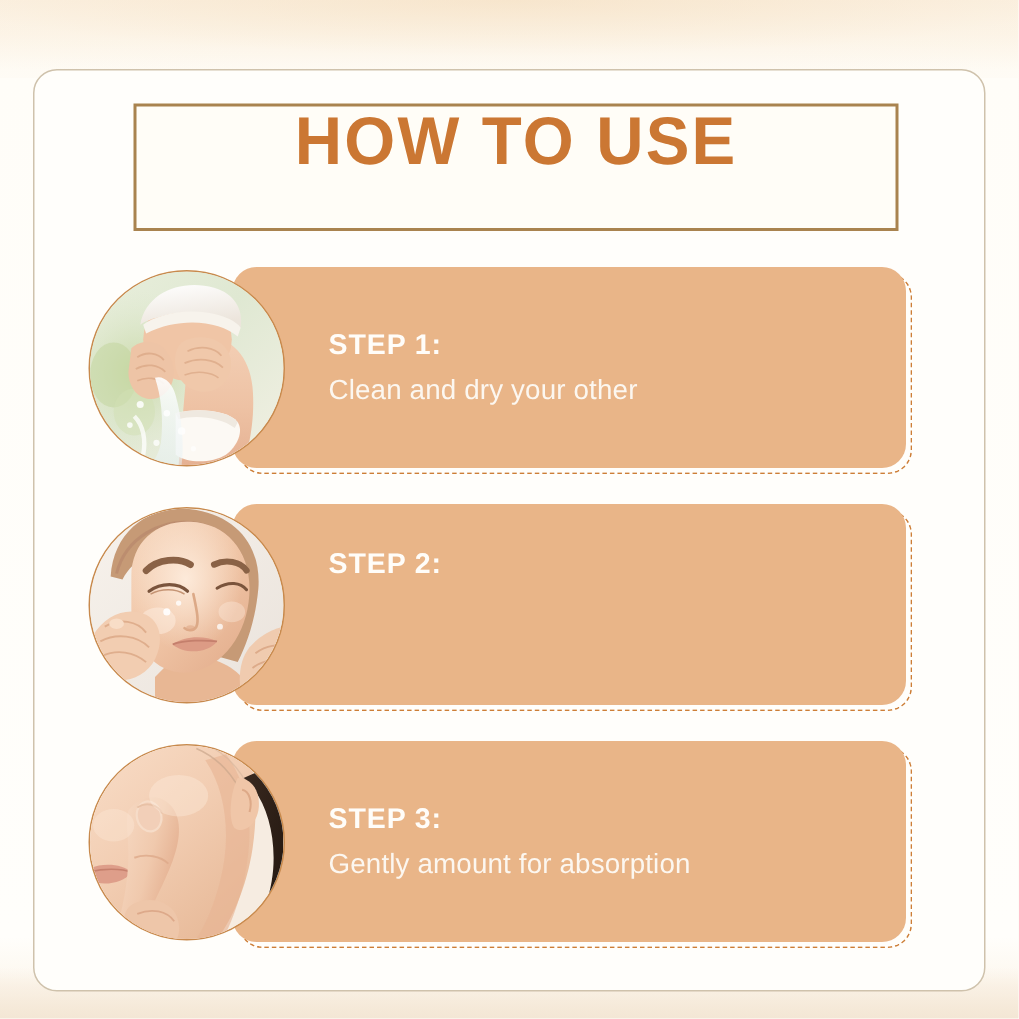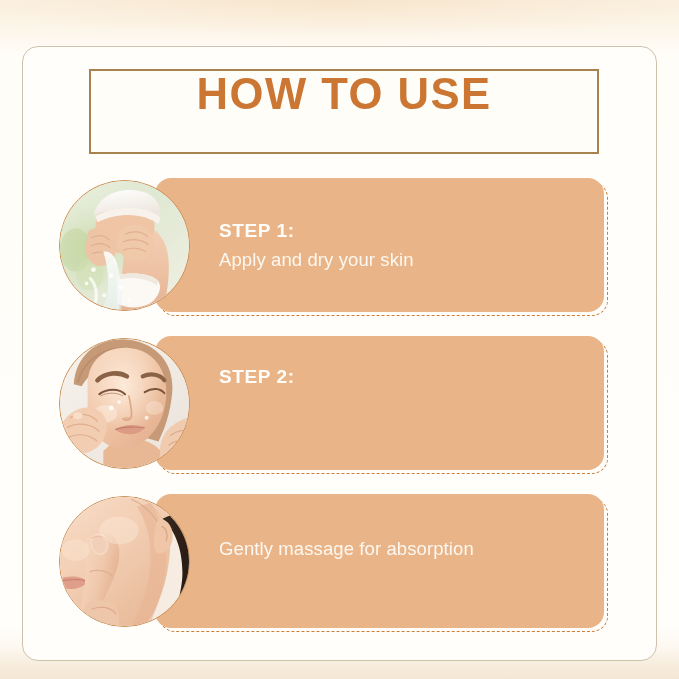--- a/index.html
+++ b/index.html
@@ -239,21 +239,21 @@
         <circle cx="52" cy="96" r="2.2" fill="#ffffff" opacity="0.8"></circle>
         <circle cx="62" cy="108" r="2.6" fill="#ffffff" opacity="0.7"></circle>
         <circle cx="45" cy="116" r="2.1" fill="#ffffff" opacity="0.75"></circle>
         <circle cx="70" cy="120" r="1.8" fill="#ffffff" opacity="0.6"></circle>
         <circle cx="22" cy="118" r="1.6" fill="#ffffff" opacity="0.6"></circle>
       </svg>
     </div>
 
     <div class="step-text" id="step-text-1">
       <div class="step-label">STEP 1:</div>
-      <div class="step-desc">Apply and dry your skin</div>
+      <div class="step-desc">Clean and dry your other</div>
     </div>
   </div>
 
   <div class="step-row" id="step-row-2">
     <div class="step-dash"></div>
     <div class="step-card"></div>
 
     <div class="photo">
       <svg viewBox="0 0 131 131" preserveAspectRatio="xMidYMid slice" aria-hidden="true">
         <defs>
@@ -371,17 +371,18 @@
 
         <path d="M28 108 C38 102 52 104 58 114 C62 122 60 131 58 131 L24 131 C22 122 22 112 28 108 Z" fill="#eec6a9"></path>
         <path d="M32 114 C42 110 52 112 57 119" stroke="#dda98a" stroke-width="1.2" fill="none"></path>
 
         <ellipse cx="60" cy="34" rx="20" ry="14" fill="#fff1e3" opacity="0.35"></ellipse>
         <ellipse cx="16" cy="54" rx="14" ry="11" fill="#fff1e3" opacity="0.28"></ellipse>
       </svg>
     </div>
 
     <div class="step-text" id="step-text-3">
-      <div class="step-desc">Gently massage for absorption</div>
+      <div class="step-label">STEP 3:</div>
+      <div class="step-desc">Gently amount for absorption</div>
     </div>
   </div>
 
 </div>
 
 </body></html>

